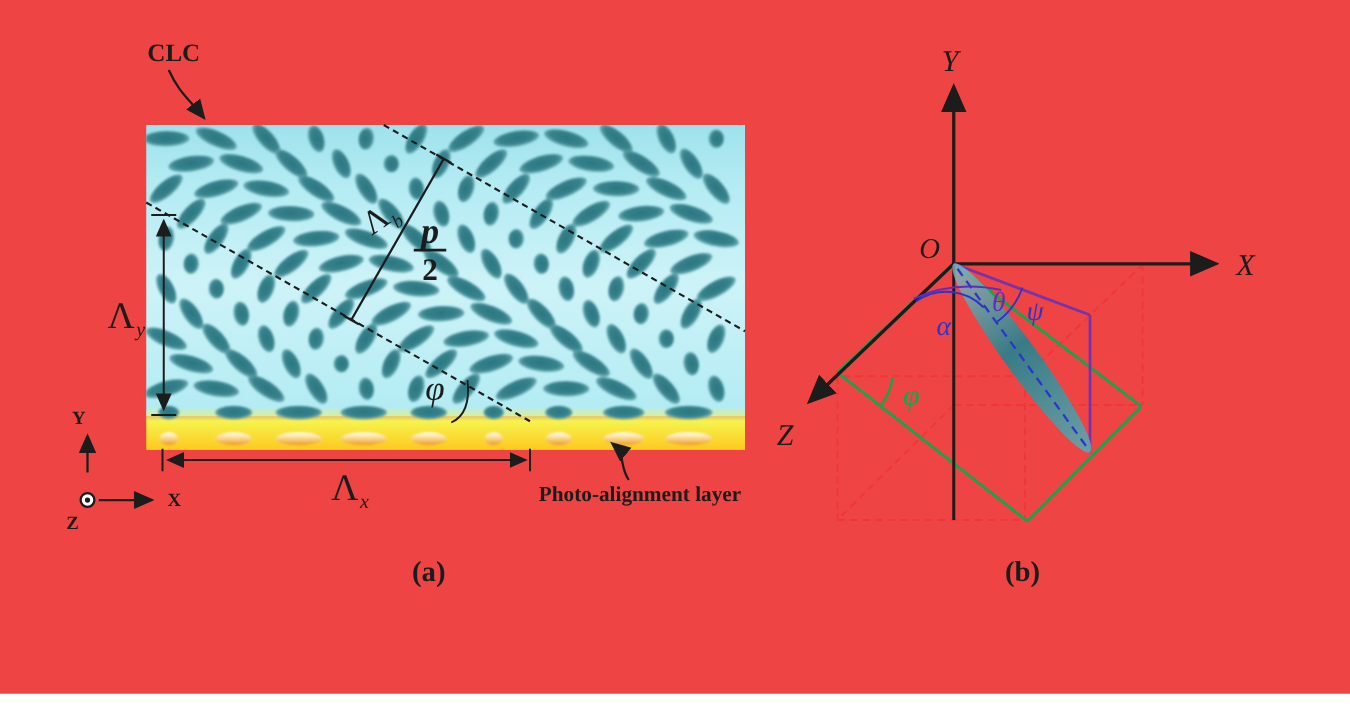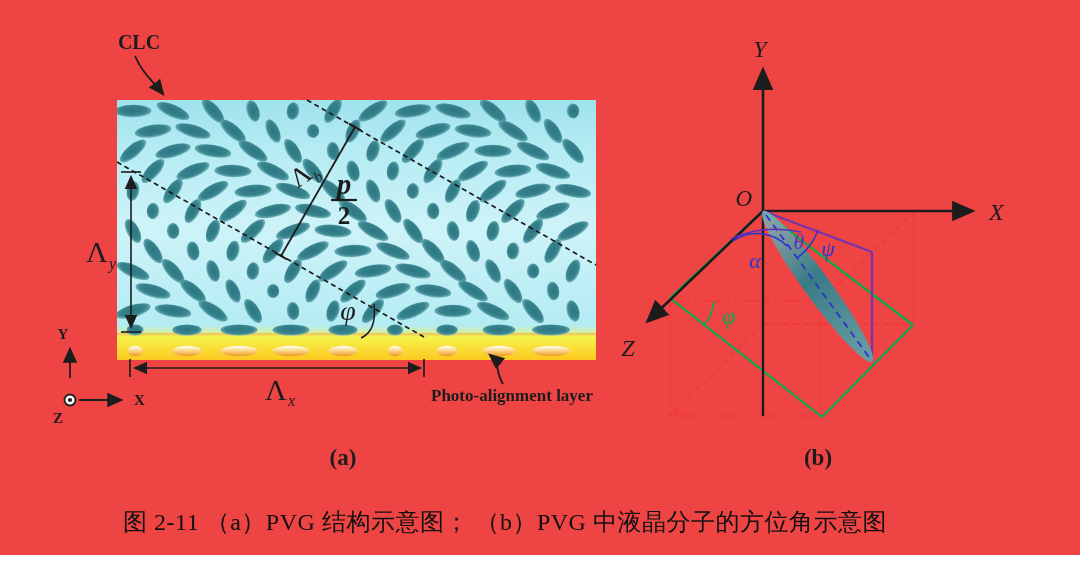--- a/index.html
+++ b/index.html
@@ -321,14 +321,13 @@
     <text x="628" y="356" font-size="24" font-style="italic" text-anchor="middle" fill="#1c1c1c">Z</text>
     <text x="799" y="249" font-size="22" font-style="italic" text-anchor="middle" fill="#5b2ec0">θ</text>
     <text x="828" y="256" font-size="22" font-style="italic" text-anchor="middle" fill="#2836cf">ψ</text>
     <text x="755" y="268" font-size="22" font-style="italic" text-anchor="middle" fill="#2836cf">α</text>
     <text x="729" y="324" font-size="24" font-style="italic" text-anchor="middle" fill="#0ca94e">φ</text>
 
     <text x="818" y="465" font-size="23" font-weight="bold" text-anchor="middle" fill="#1c1c1c">(b)</text>
   </g>
 </svg>
 
-<div class="caption">图 2-11 （a）PVG 结构示意图； （b）PVG 中液晶分子的方位角示意图</div>
 </div>
 
 </body></html>

